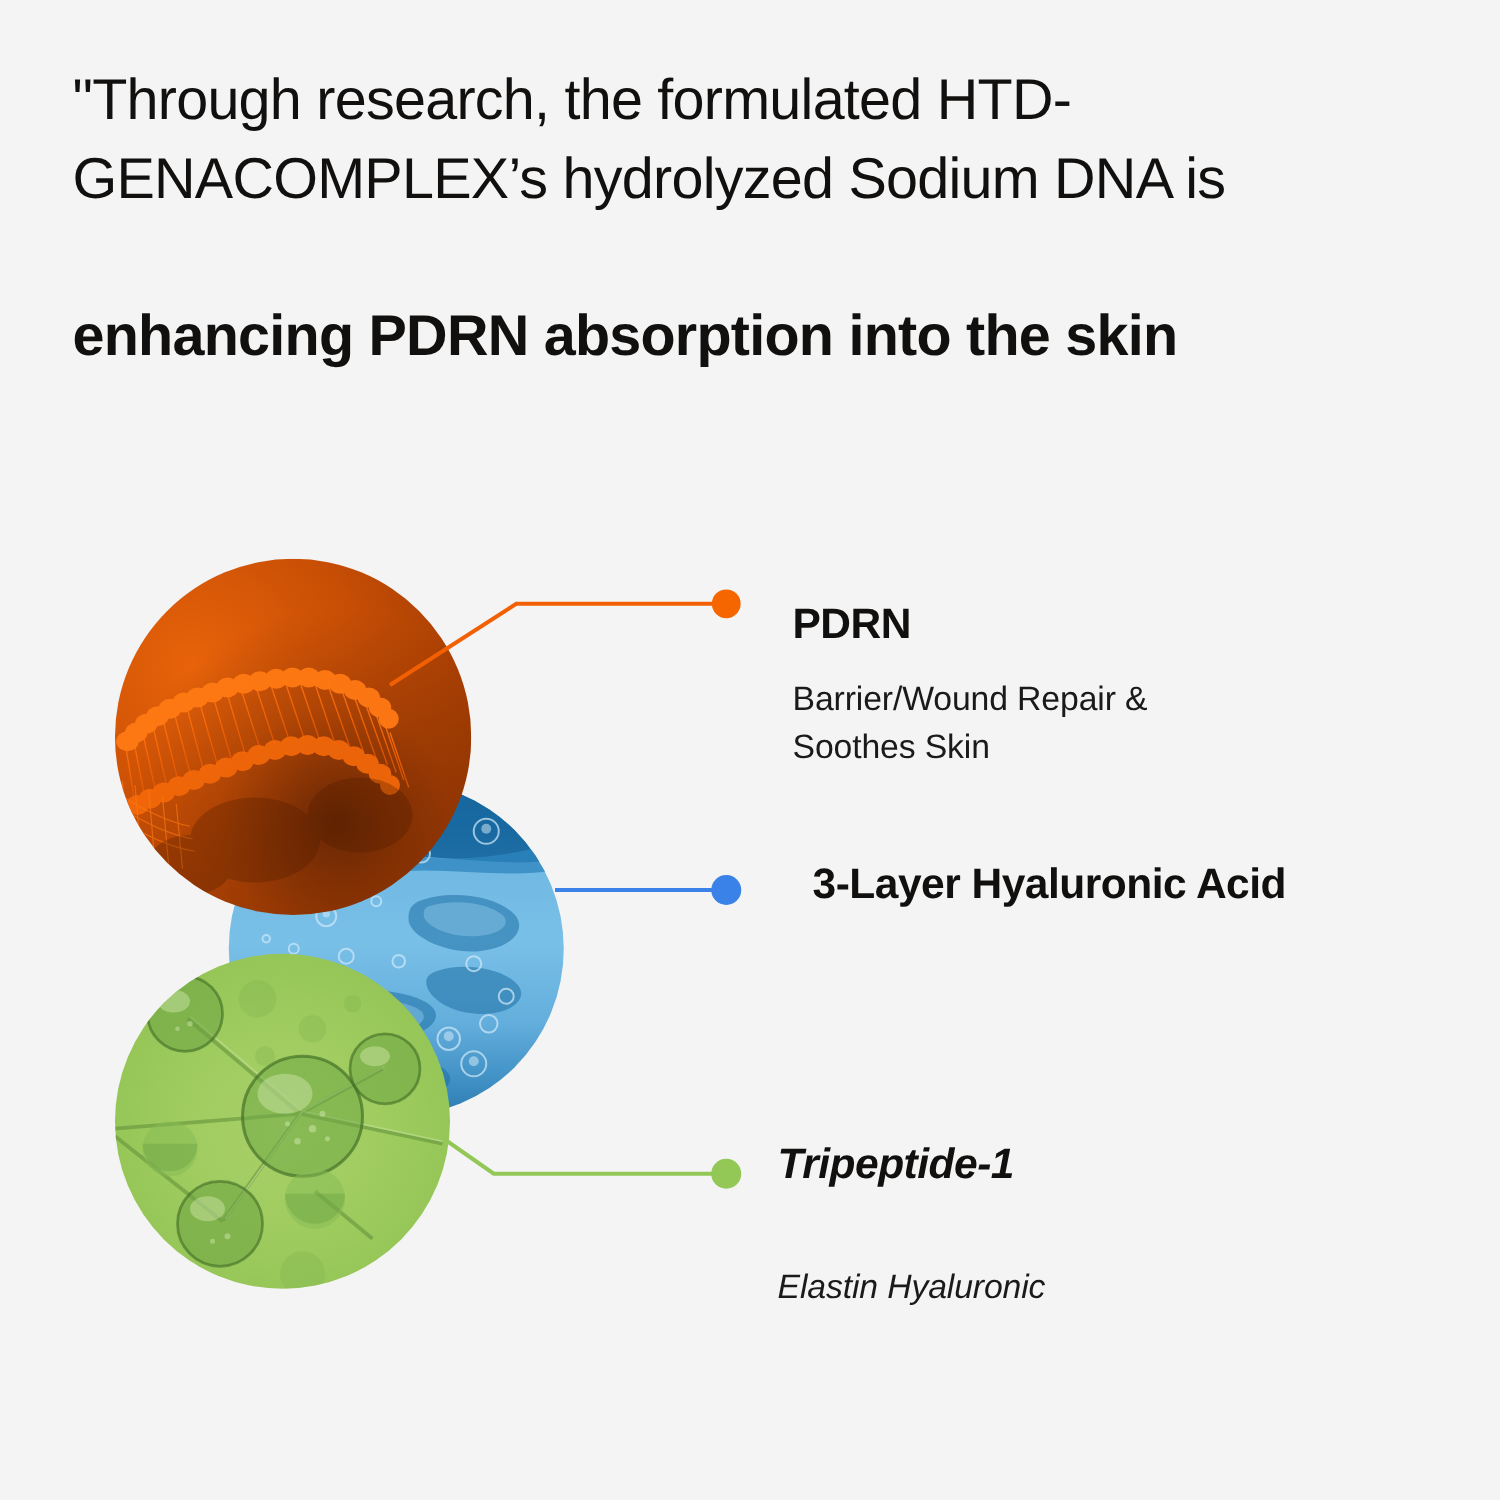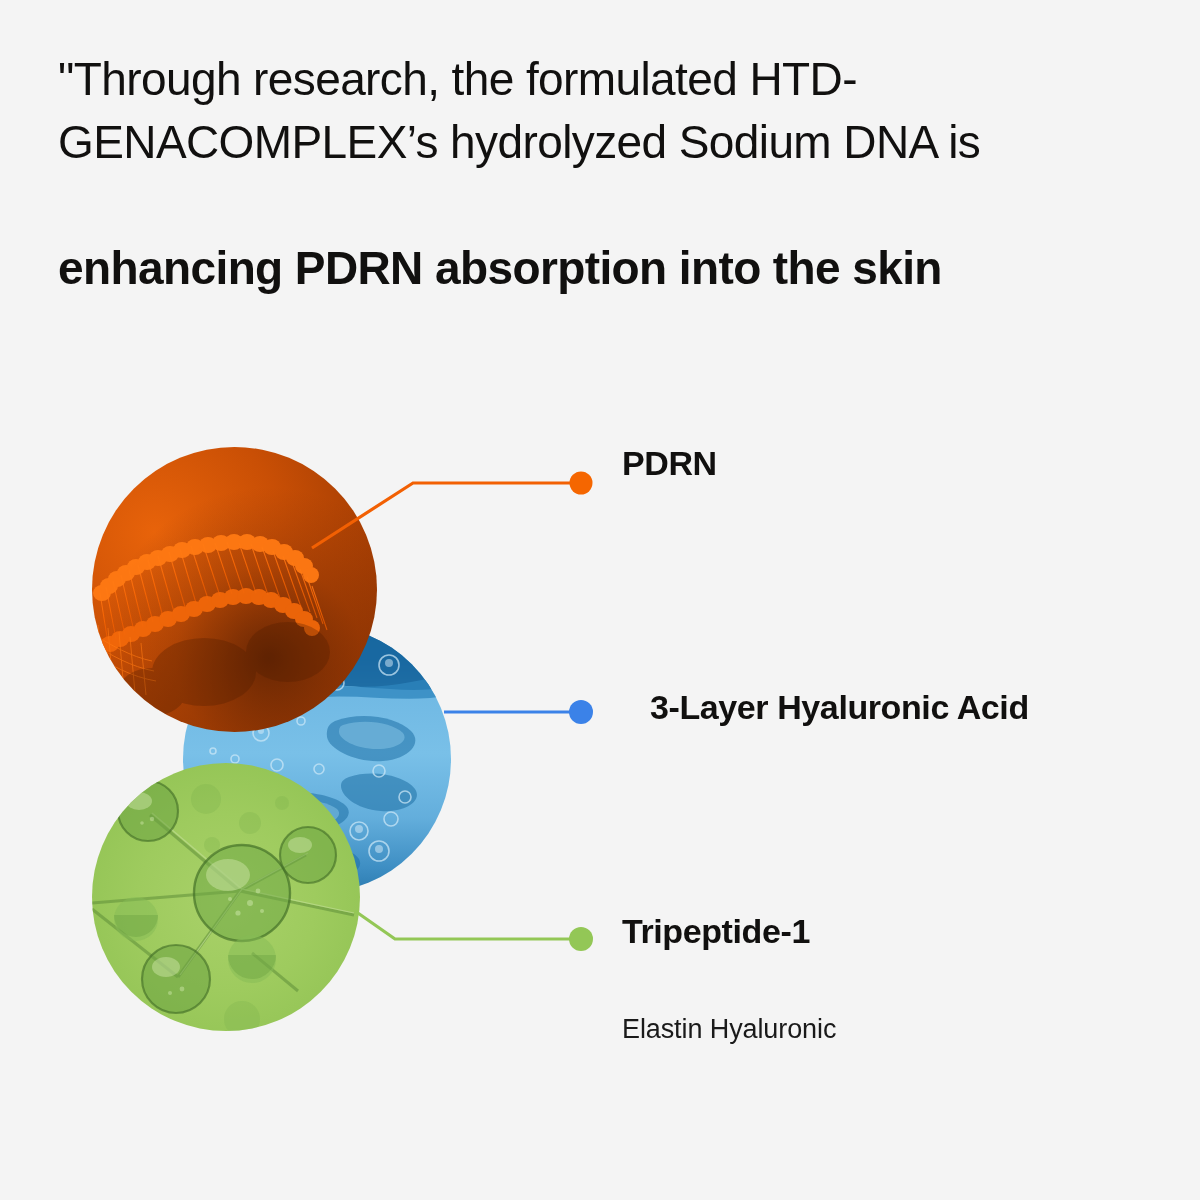--- a/index.html
+++ b/index.html
@@ -46,23 +46,23 @@
               radial-gradient(circle at 50% 52%, #A9D169 0%, #9ECB5E 46%, #93C455 80%, #8CBF50 100%);
   }
 
   .circle svg { position:absolute; inset:0; width:100%; height:100%; display:block; }
 
   
   .connectors { position:absolute; left:0; top:0; width:1200px; height:1200px; z-index:5; pointer-events:none; }
 
   
   .label { position:absolute; left:622px; }
-  #lbl-pdrn { top:442px; }
+  #lbl-pdrn { top:478px;margin-left:12px; }
   #lbl-ha   { top:686px;margin-left:28px; }
-  #lbl-tri  { top:910px; }
+  #lbl-tri  { top:910px;font-style:italic; }
 
   .label-title {
     font-size:34px;
     font-weight:700;
     letter-spacing:-0.4px;
     color:#11100F;
     line-height:42px;
     white-space:nowrap;
   }
   .label-desc {
@@ -320,20 +320,24 @@
 
     <line x1="444" y1="712" x2="575" y2="712" stroke="#3B82E8" stroke-width="3.2"></line>
     <circle cx="581" cy="712" r="12" fill="#3B82E8"></circle>
 
     <polyline points="355,911 395,939 574,939" fill="none" stroke="#93C756" stroke-width="3.2" stroke-linejoin="miter"></polyline>
     <circle cx="581" cy="939" r="12" fill="#93C756"></circle>
   </svg>
 
   <div class="label" id="lbl-pdrn">
     <div class="label-title">PDRN</div>
+    <div class="label-desc">
+      <span>Barrier/Wound Repair &amp;</span><br>
+      <span>Soothes Skin</span>
+    </div>
   </div>
 
   <div class="label" id="lbl-ha">
     <div class="label-title">3-Layer Hyaluronic Acid</div>
   </div>
 
   <div class="label" id="lbl-tri">
     <div class="label-title">Tripeptide-1</div>
     <div class="label-desc">
       <br>

